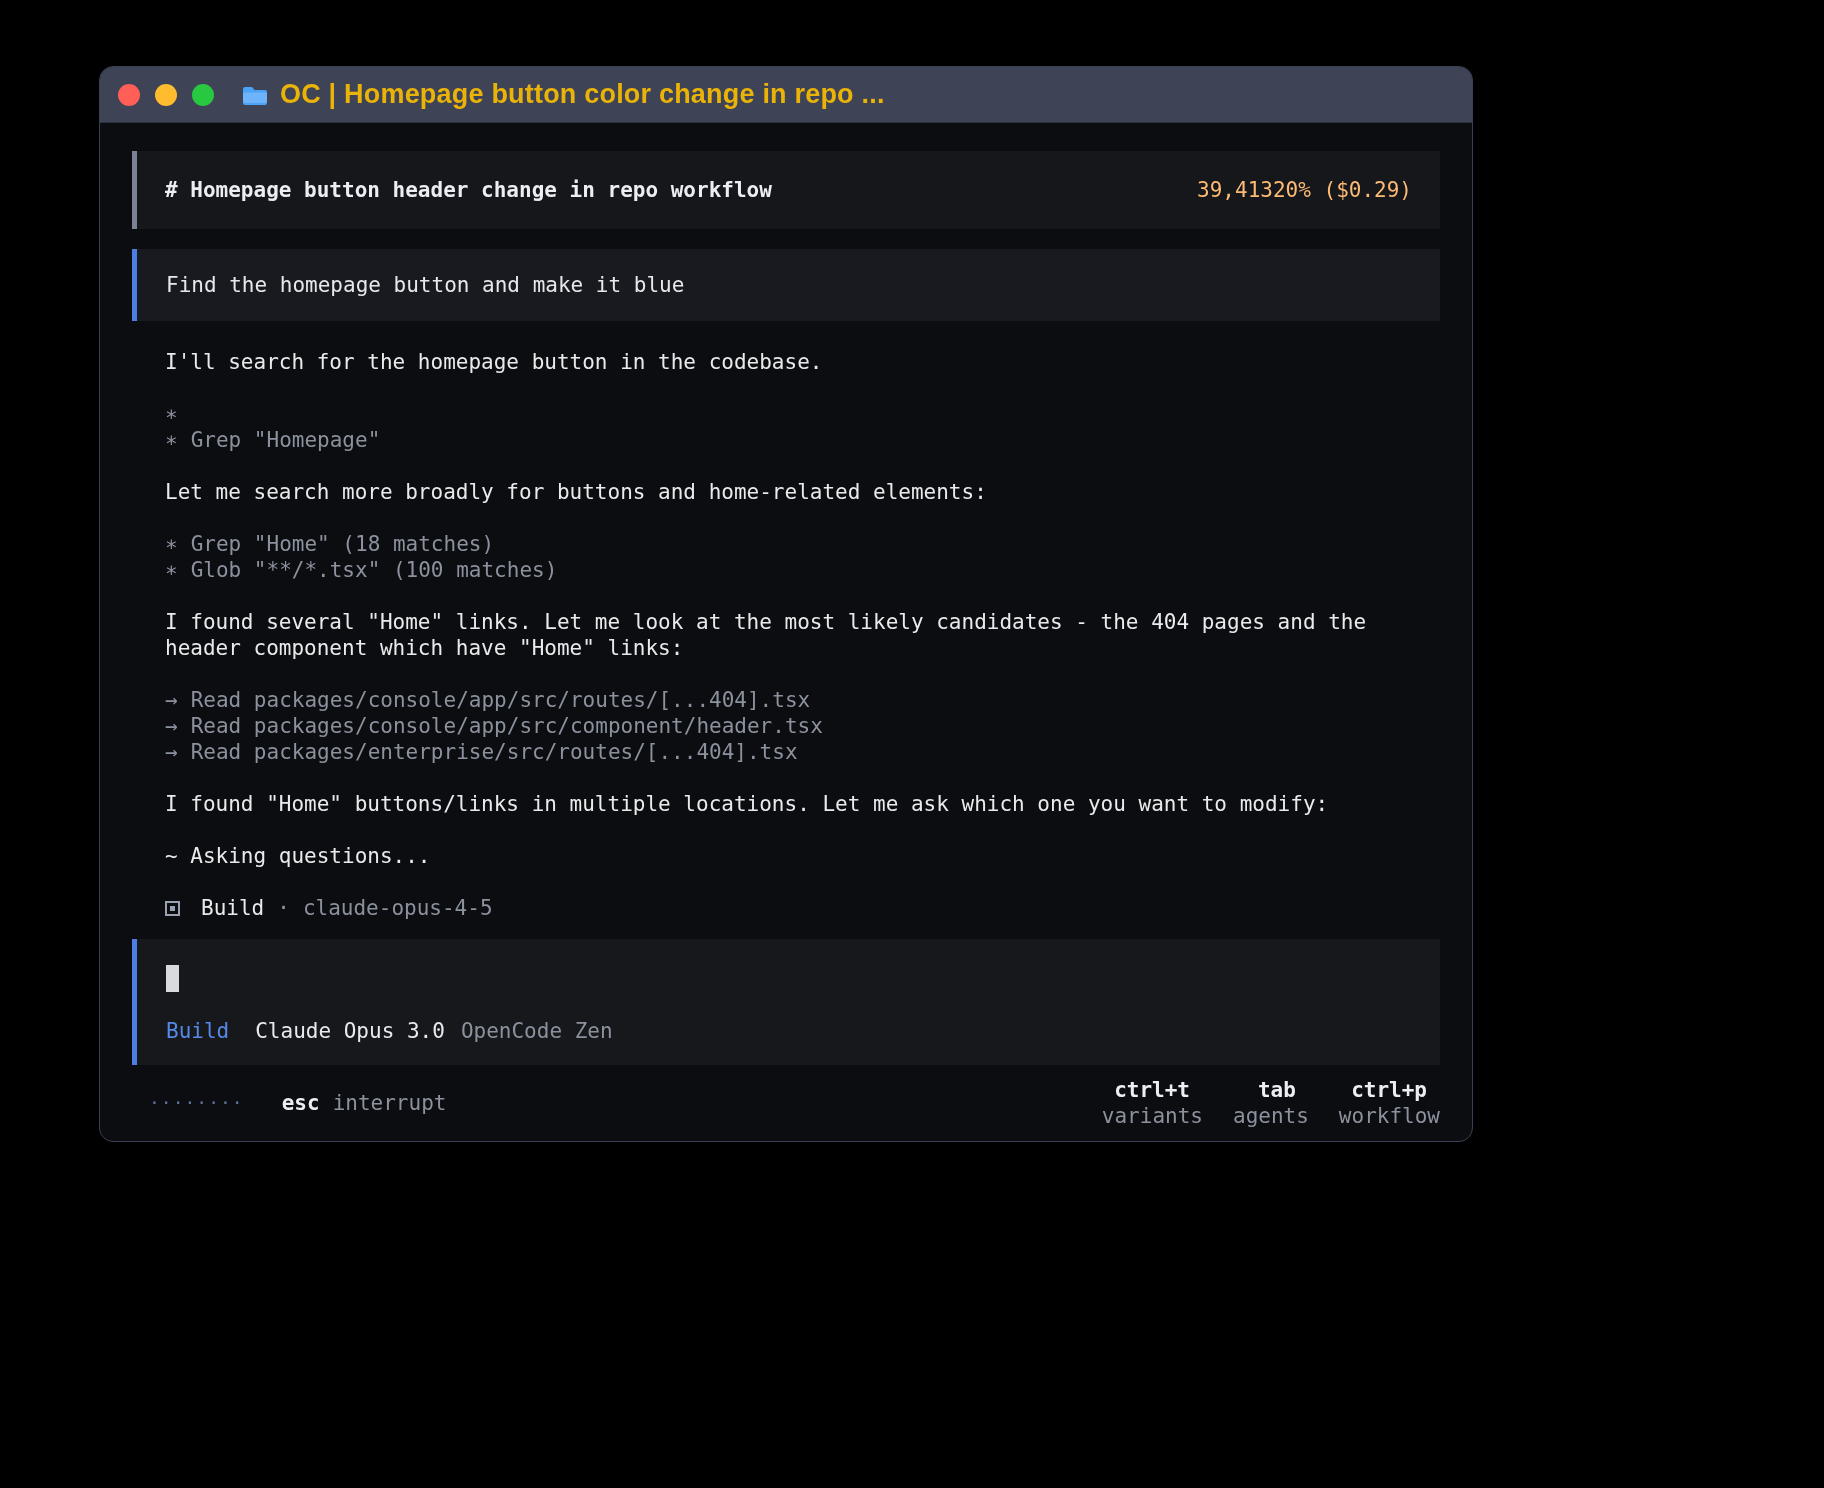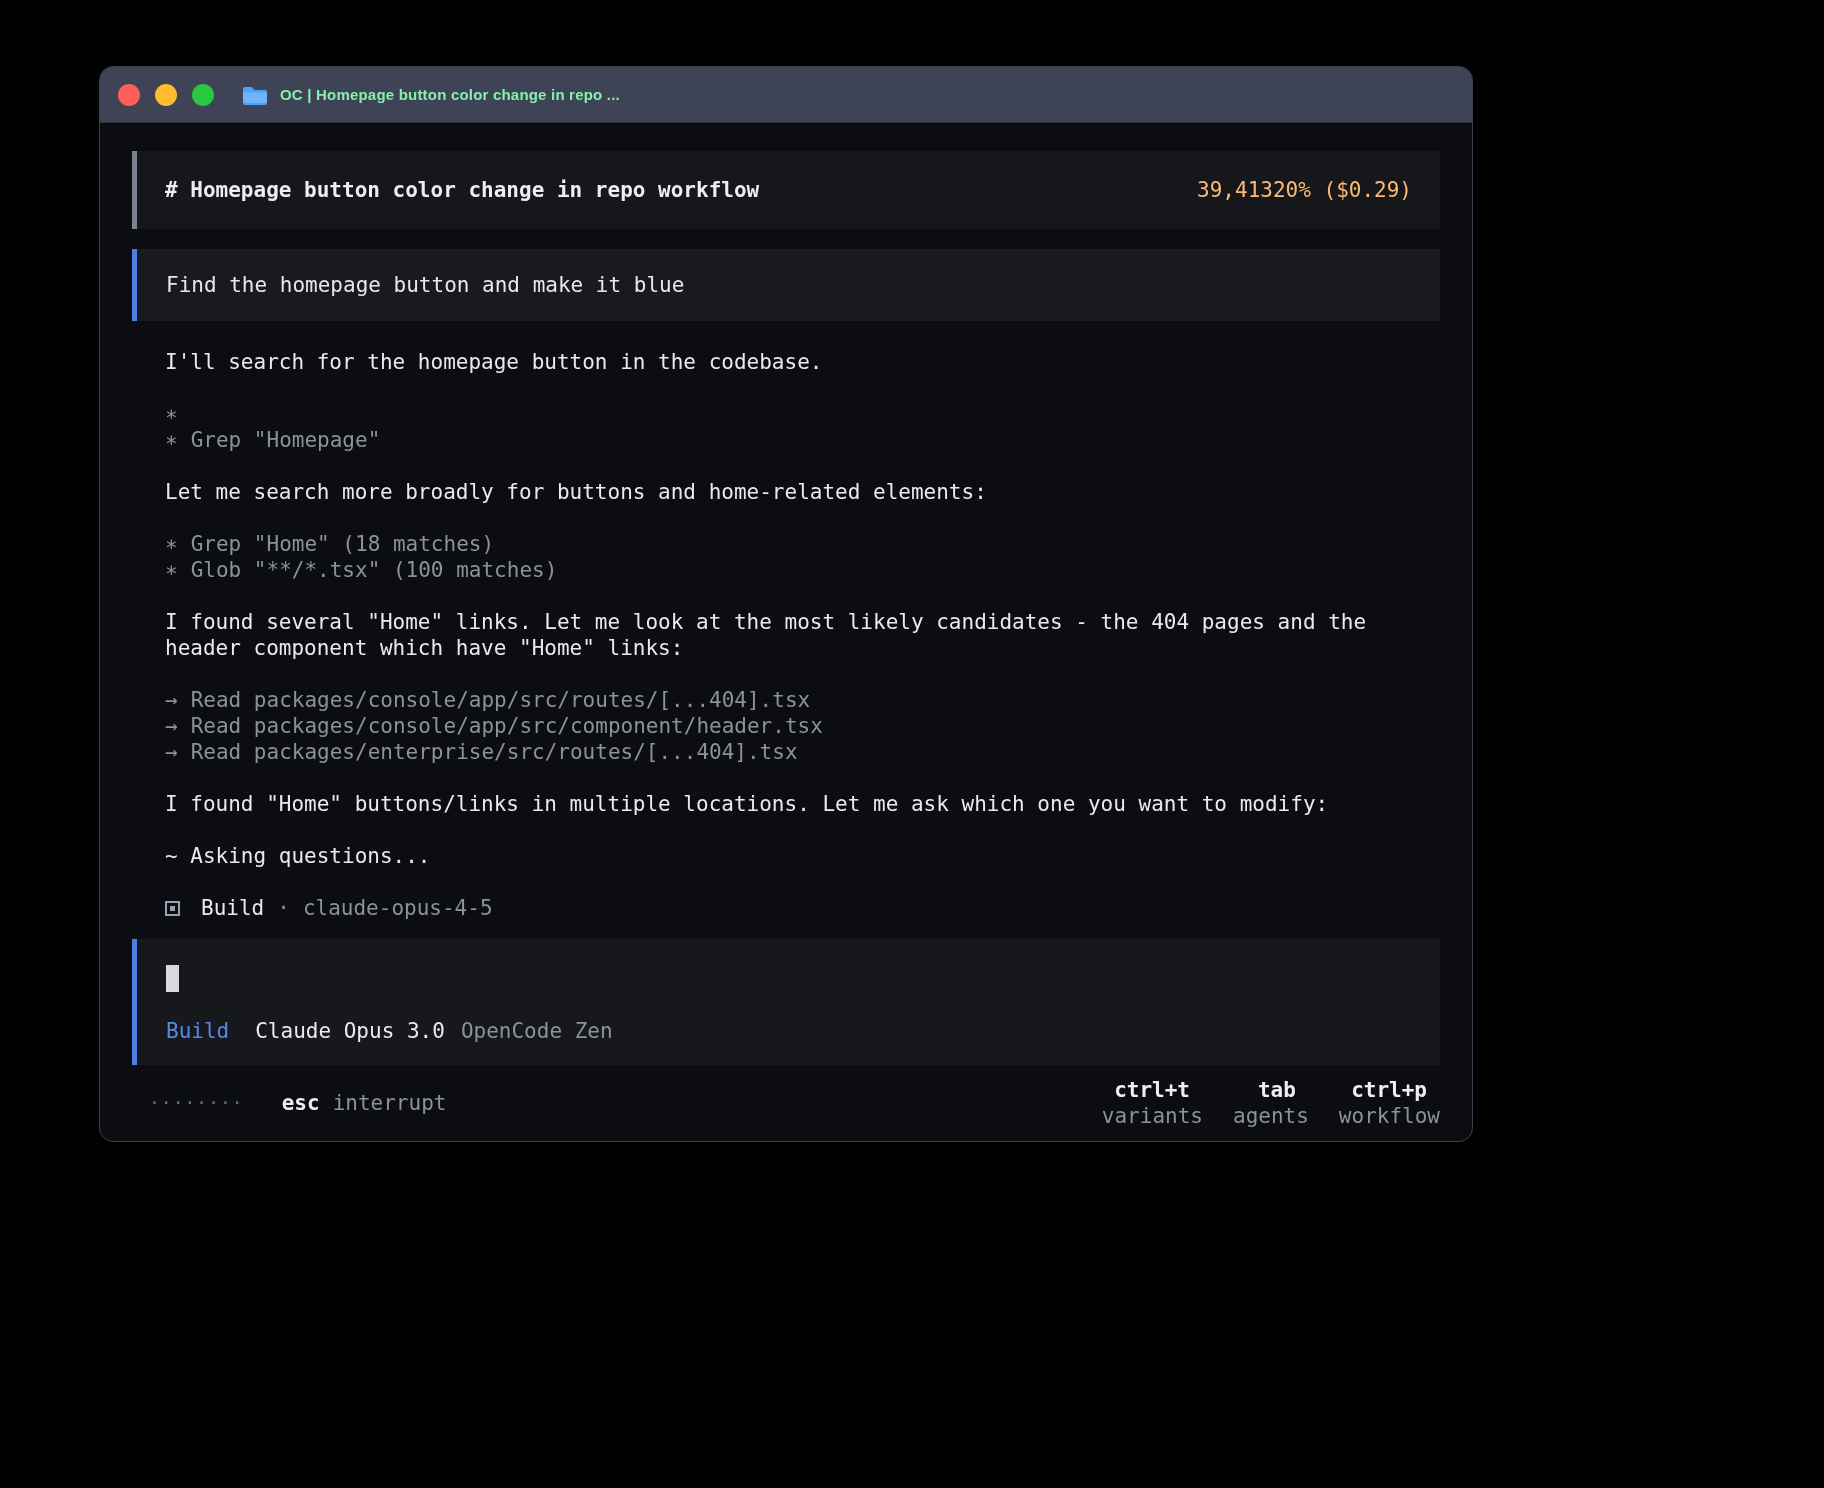--- a/index.html
+++ b/index.html
@@ -17,21 +17,21 @@
     padding:0 18px; border-bottom:1px solid #2e3242;
   }
   .lights { display:flex; gap:15px; margin-right:28px; }
   .light { width:22px; height:22px; border-radius:50%; }
   .light.red { background:#ff5f57; }
   .light.yellow { background:#febc2e; }
   .light.green { background:#28c840; }
   .titlewrap { display:flex; align-items:center; gap:12px; }
   .wintitle {
     font-family:"Liberation Sans",sans-serif; font-weight:bold;
-    font-size:15px; color:#86efac; letter-spacing:0.2px;
+    font-size:27px; color:#eab308; letter-spacing:0.2px;
   }
   .term { padding:28px 32px 0 32px; font-size:21px; line-height:26px; color:#e9eaec; }
   .panel { border-left:5px solid; }
   .header-panel {
     background:#16171b; border-color:#7b8294; height:78px;
     display:flex; align-items:center; justify-content:space-between;
     padding:0 28px;
   }
   .htitle { font-weight:bold; color:#eceef1; }
   .hmeta { display:flex; color:#fdba74; }
@@ -90,21 +90,21 @@
         <path d="M1 4 a2 2 0 0 1 2 -2 h7 l2.6 3 H23 a2 2 0 0 1 2 2 v11 a2 2 0 0 1 -2 2 H3 a2 2 0 0 1 -2 -2 Z" fill="#4ba3f7"></path>
         <path d="M1 7.5 h24 v8.5 a2 2 0 0 1 -2 2 H3 a2 2 0 0 1 -2 -2 Z" fill="#6db4fa"></path>
       </svg>
       <span class="wintitle">OC | Homepage button color change in repo ...</span>
     </div>
   </div>
 
   <div class="term">
 
     <div class="panel header-panel">
-      <span class="htitle"># Homepage button color change in repo workflow</span>
+      <span class="htitle"># Homepage button header change in repo workflow</span>
       <span class="hmeta">
         <span>39,413</span>
         <span>20% ($0.29)</span>
       </span>
     </div>
 
     <div class="panel user-panel">
       <span>Find the homepage button and make it blue</span>
     </div>
 

